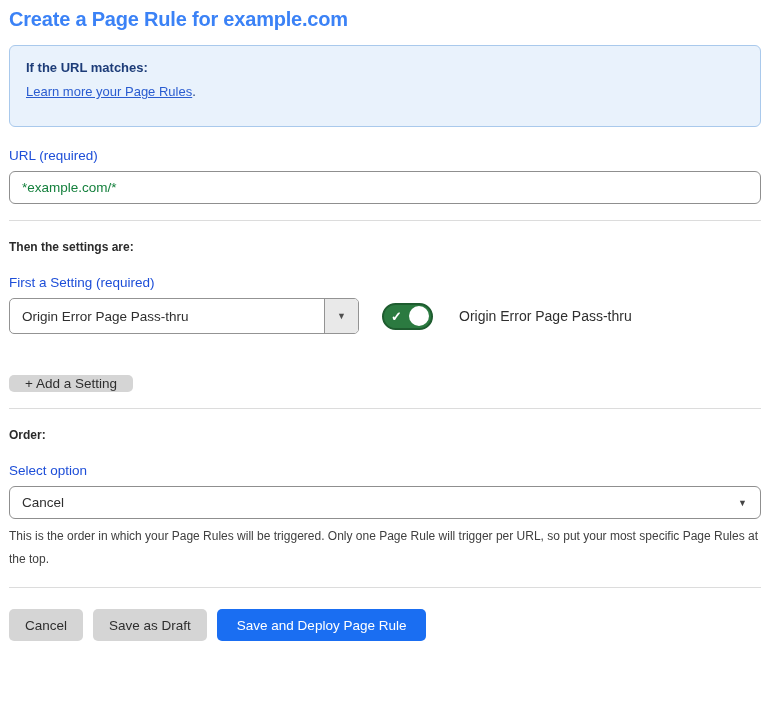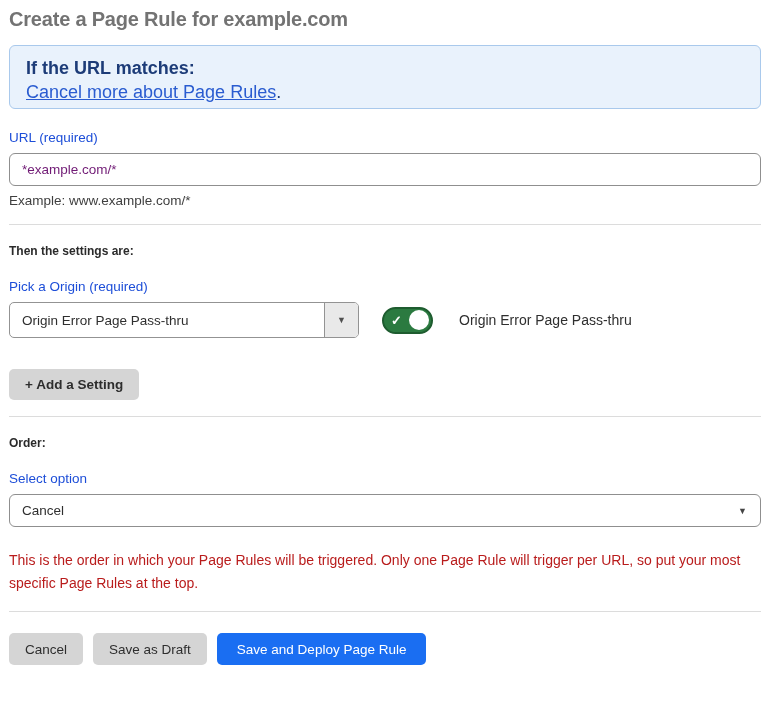--- a/index.html
+++ b/index.html
@@ -10,32 +10,32 @@
     background: #ffffff;
     font-family: "Liberation Sans", sans-serif;
     color: #2f2f2f;
     overflow: hidden;
   }
   .container { padding: 6px 9px 0 9px; }
 
   h1.page-title {
     font-size: 20px;
     font-weight: 700;
-    color: #737373;
+    color: #3b82f6;
     margin: 2px 0 14px 0;
     letter-spacing: -0.2px;
   }
 
   .info-box {
     background: #e9f2fc;
     border: 1px solid #a9c9ec;
     border-radius: 6px;
-    padding: 10px 16px 4px 16px;
+    padding: 10px 16px 22px 16px;
     color: #1d3c78;
-    font-size: 18px;
+    font-size: 13px;
     line-height: 24px;
   }
   .info-box .info-heading { font-weight: 700; }
   .info-box a.learn-more-link {
     color: #2a5cd0;
     text-decoration: underline;
     cursor: pointer;
   }
 
   .field-label {
@@ -44,21 +44,21 @@
     margin: 21px 0 8px 0;
   }
 
   input.text-input {
     width: 100%;
     height: 33px;
     border: 1px solid #8f8f8f;
     border-radius: 6px;
     padding: 9px 12px;
     font-size: 13.5px;
-    color: #701a75;
+    color: #15803d;
     font-family: "Liberation Sans", sans-serif;
     background: #fff;
     outline: none;
   }
 
   .helper-text {
     font-size: 13.5px;
     color: #3f3f3f;
     margin-top: 7px;
   }
@@ -156,21 +156,21 @@
     border: none;
     border-radius: 5px;
     font-size: 13.5px;
     font-family: "Liberation Sans", sans-serif;
     cursor: pointer;
     padding: 0 16px;
   }
   .btn-gray { background: #d5d5d5; color: #2e2e2e; }
   .btn-blue { background: #1a6ef2; color: #ffffff; padding: 0 20px; }
 
-  .add-setting-btn { margin-top: 31px; height: 31px; font-weight: bold; }
+  .add-setting-btn { margin-top: 41px; height: 17px; }
 
   .select-box {
     position: relative;
     width: 100%;
     height: 33px;
     border: 1px solid #8f8f8f;
     border-radius: 6px;
     background: #fff;
     display: flex;
     align-items: center;
@@ -182,53 +182,52 @@
   .select-arrow {
     position: absolute;
     right: 13px;
     top: 50%;
     transform: translateY(-50%);
     font-size: 9px;
     color: #444444;
   }
 
   .order-helper {
-    font-size: 14px;
-    color: #b91c1c;
+    font-size: 12px;
+    color: #404040;
     line-height: 23px;
-    margin-top: 22px;
+    margin-top: 6px;
   }
 
   .footer-actions {
     display: flex;
     gap: 10px;
     margin-top: 21px;
   }
 </style>
 </head>
 <body>
 
 <div class="container">
 
   <h1 class="page-title">Create a Page Rule for example.com</h1>
 
   <div class="info-box">
     <div class="info-heading">If the URL matches:</div>
-    <div><a class="learn-more-link">Cancel more about Page Rules</a><span>.</span></div>
+    <div><a class="learn-more-link">Learn more your Page Rules</a><span>.</span></div>
   </div>
 
   <div class="field-label">URL (required)</div>
   <input class="text-input" type="text" value="*example.com/*" style="">
-  <div class="helper-text">Example: www.example.com/*</div>
 
   <hr class="divider">
 
   <h2 class="section-heading">Then the settings are:</h2>
 
-  <div class="field-label">Pick a Origin (required)</div>
+  <div class="field-label">First a Setting (required)</div>
 
   <div class="setting-row">
     <div class="dropdown">
       <div class="dropdown-value">Origin Error Page Pass-thru</div>
       <div class="dropdown-arrow-seg">
           <span>▼</span>
         </div>
     </div>
     <div class="toggle-wrap">
       <div class="toggle">

